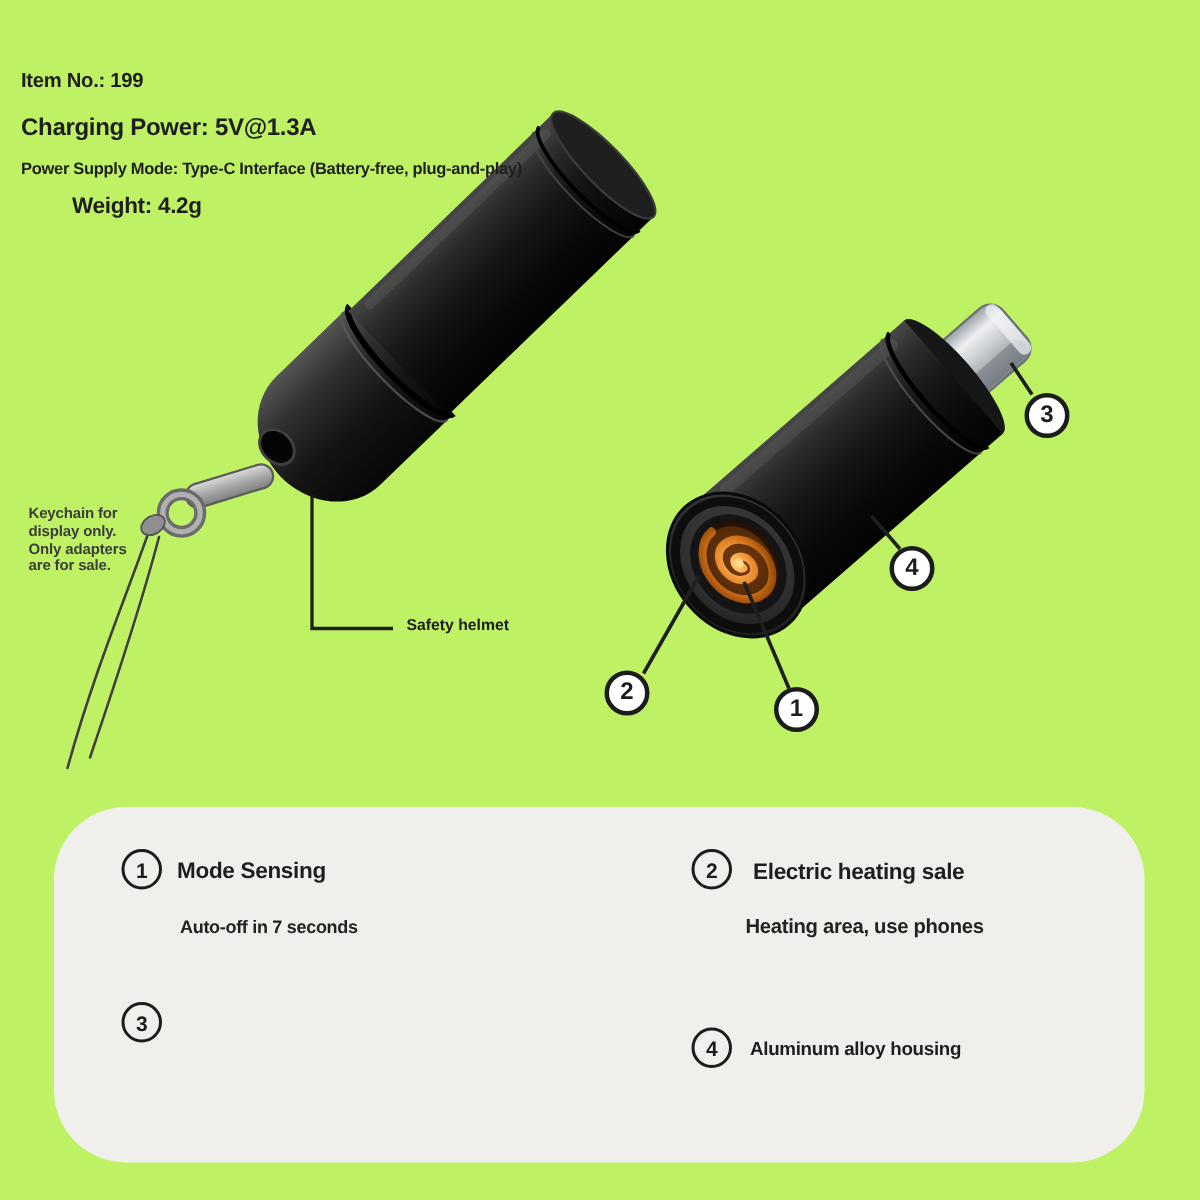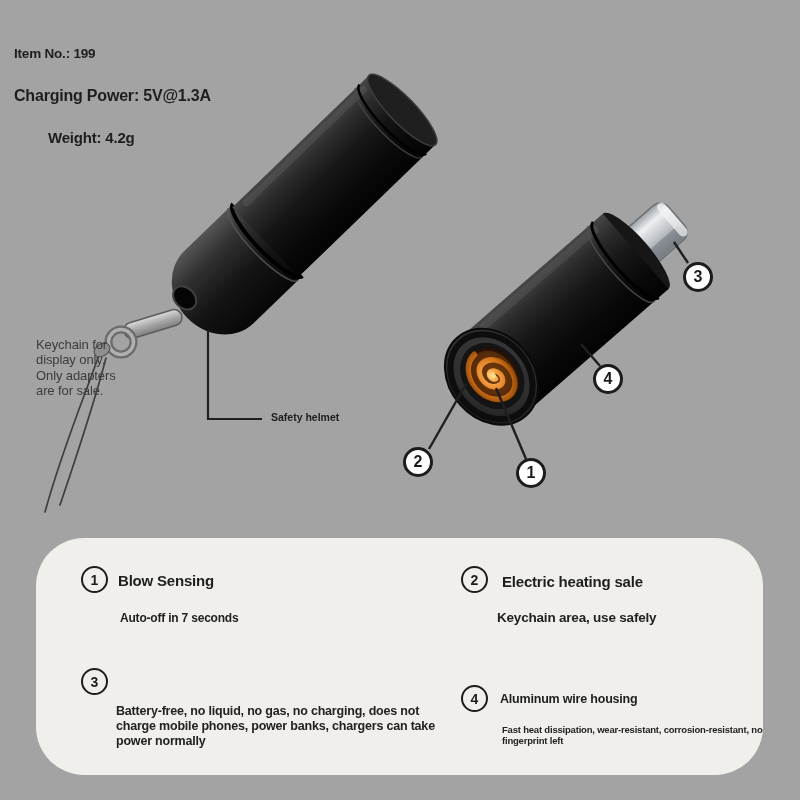--- a/index.html
+++ b/index.html
@@ -1,28 +1,28 @@
 <!DOCTYPE html>
 <html><head>
 <meta charset="utf-8">
 <style>
   html,body{margin:0;padding:0;background:#fff;}
   #canvas{
-    position:relative;width:800px;height:800px;background:#a3a3a3;overflow:hidden;
+    position:relative;width:800px;height:800px;background:#bef264;overflow:hidden;
     font-family:"Liberation Sans","DejaVu Sans",sans-serif;color:#1e1e1e;
   }
   
   .spec{position:absolute;left:14px;font-weight:700;letter-spacing:-0.2px;white-space:nowrap;}
   .spec-item{top:46px;font-size:13.5px;}
-  .spec-charging{top:77px;font-size:16px;margin-top:10px;}
+  .spec-charging{top:77px;font-size:16px;}
   .spec-power{top:107px;font-size:11px;}
   .spec-weight{top:129px;font-size:15px;margin-left:34px;}
   
-  .keychain-note{position:absolute;left:36px;top:337px;width:82px;font-size:13px;line-height:1.18;
-    font-weight:400;color:#3c3c3c;letter-spacing:-0.1px;}
+  .keychain-note{position:absolute;left:19px;top:337px;width:82px;font-size:10px;line-height:1.18;
+    font-weight:700;color:#3c3c3c;letter-spacing:-0.1px;}
   .safety-label{position:absolute;left:271px;top:411px;font-size:10.5px;font-weight:700;white-space:nowrap;text-align:right;}
   
   .marker{position:absolute;width:30px;height:30px;border:3px solid #1c1c1c;border-radius:50%;
     background:#fff;box-sizing:border-box;display:flex;align-items:center;justify-content:center;
     font-size:16px;font-weight:700;color:#1c1c1c;}
   .m1{left:516px;top:458px;} .m2{left:403px;top:447px;}
   .m3{left:683px;top:262px;} .m4{left:593px;top:364px;}
   
   .card{position:absolute;left:36px;top:538px;width:727px;height:237px;background:#f0efeb;border-radius:48px;}
   .feat-circle{position:absolute;width:27px;height:27px;border:2.5px solid #1c1c1c;border-radius:50%;
@@ -156,40 +156,39 @@
       <path d="M 496,388 L 526,459"></path>
       <path d="M 466,384 L 429,449"></path>
       <path d="M 674,242 L 688,263"></path>
       <path d="M 581,344 L 600,366"></path>
       <path d="M 208,330 L 208,419 L 262,419" stroke-width="2.2"></path>
     </g>
   </svg>
 
   <div class="spec spec-item">Item No.: 199</div>
   <div class="spec spec-charging">Charging Power: 5V@1.3A</div>
+  <div class="spec spec-power">Power Supply Mode: Type-C Interface (Battery-free, plug-and-play)</div>
   <div class="spec spec-weight">Weight: 4.2g</div>
 
   <div class="keychain-note">Keychain for display only. Only adapters are for sale.</div>
   <div class="safety-label">Safety helmet</div>
 
   <div class="marker m1">1</div>
   <div class="marker m2">2</div>
   <div class="marker m3">3</div>
   <div class="marker m4">4</div>
 
   <div class="card"></div>
 
   <div class="feat-circle fc1">1</div>
-  <div class="feat-title ft1">Blow Sensing</div>
+  <div class="feat-title ft1">Mode Sensing</div>
   <div class="feat-desc fd1">Auto-off in 7 seconds</div>
 
   <div class="feat-circle fc2">2</div>
   <div class="feat-title ft2">Electric heating sale</div>
-  <div class="feat-desc fd2">Keychain area, use safely</div>
+  <div class="feat-desc fd2">Heating area, use phones</div>
 
   <div class="feat-circle fc3">3</div>
-  <div class="feat-desc fd3">Battery-free, no liquid, no gas, no charging, does not charge mobile phones, power banks, chargers can take power normally</div>
 
   <div class="feat-circle fc4">4</div>
-  <div class="feat-title ft4">Aluminum wire housing</div>
-  <div class="feat-desc fd4">Fast heat dissipation, wear-resistant, corrosion-resistant, no fingerprint left</div>
+  <div class="feat-title ft4">Aluminum alloy housing</div>
 
 </div>
 
 </body></html>

